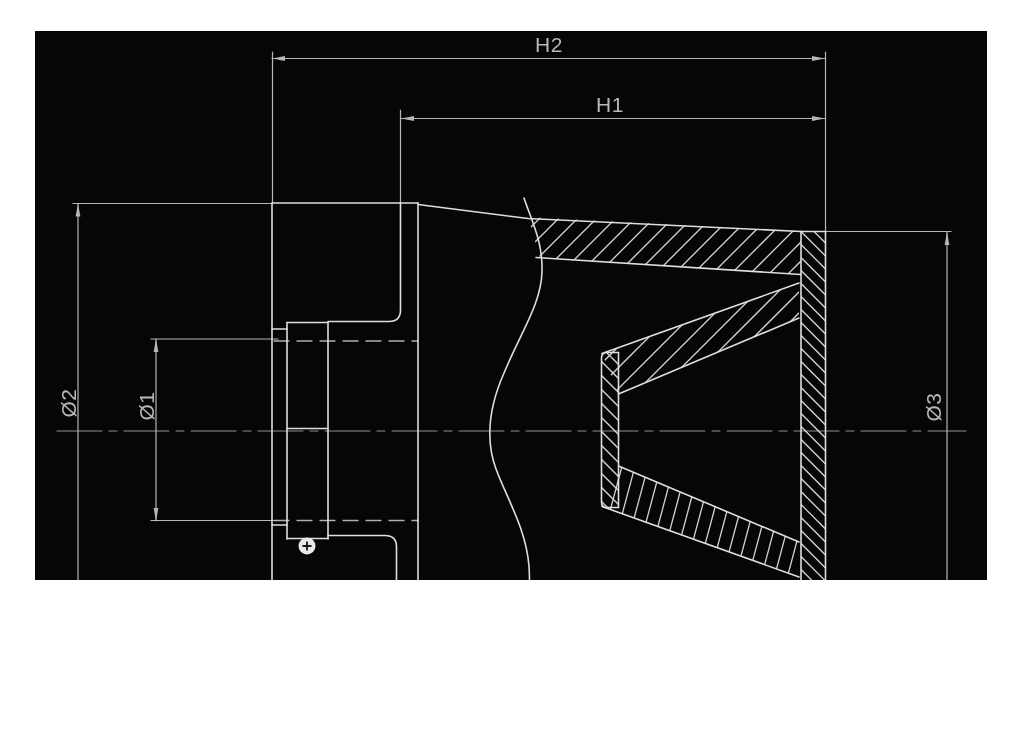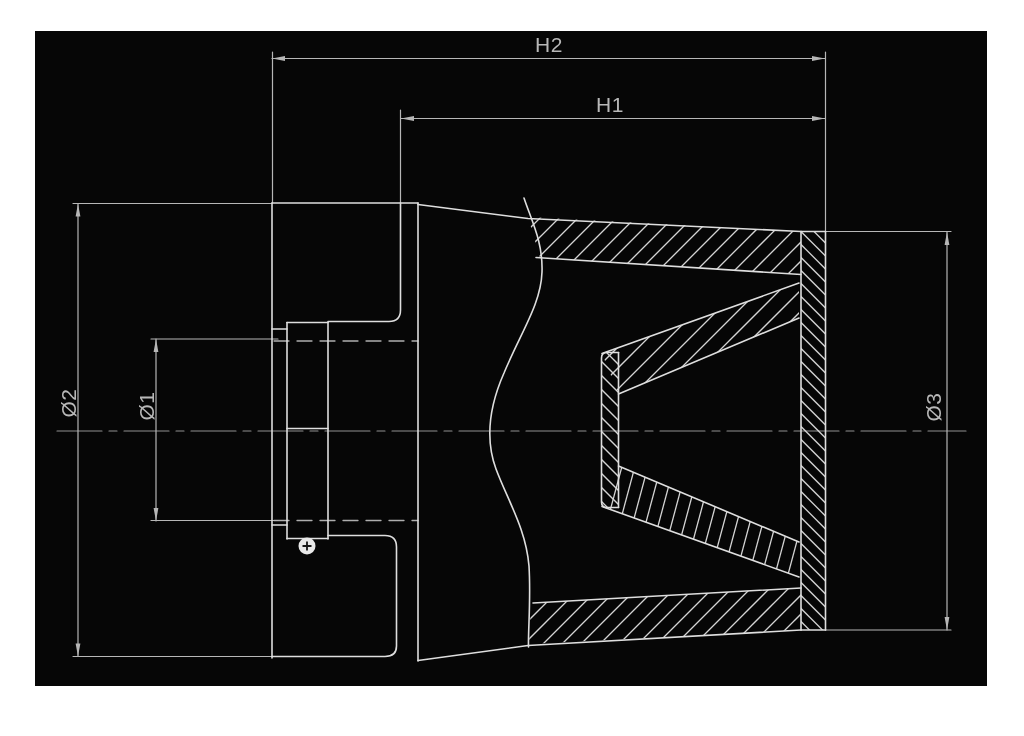--- a/index.html
+++ b/index.html
@@ -1,16 +1,16 @@
 <!DOCTYPE html>
 <html><head>
 <meta charset="utf-8">
 <style>
   html,body{margin:0;padding:0;background:#ffffff;}
-  .stage{position:relative;width:1024px;height:736px;background:#ffffff;overflow:hidden;}
+  .stage{position:relative;width:1024px;height:580px;background:#ffffff;overflow:hidden;}
   svg{display:block;}
   .dimtext{
     font-family:"Liberation Sans","DejaVu Sans",sans-serif;
     font-size:21px;
     letter-spacing:0.5px;
   }
 </style>
 </head>
 <body>
 

